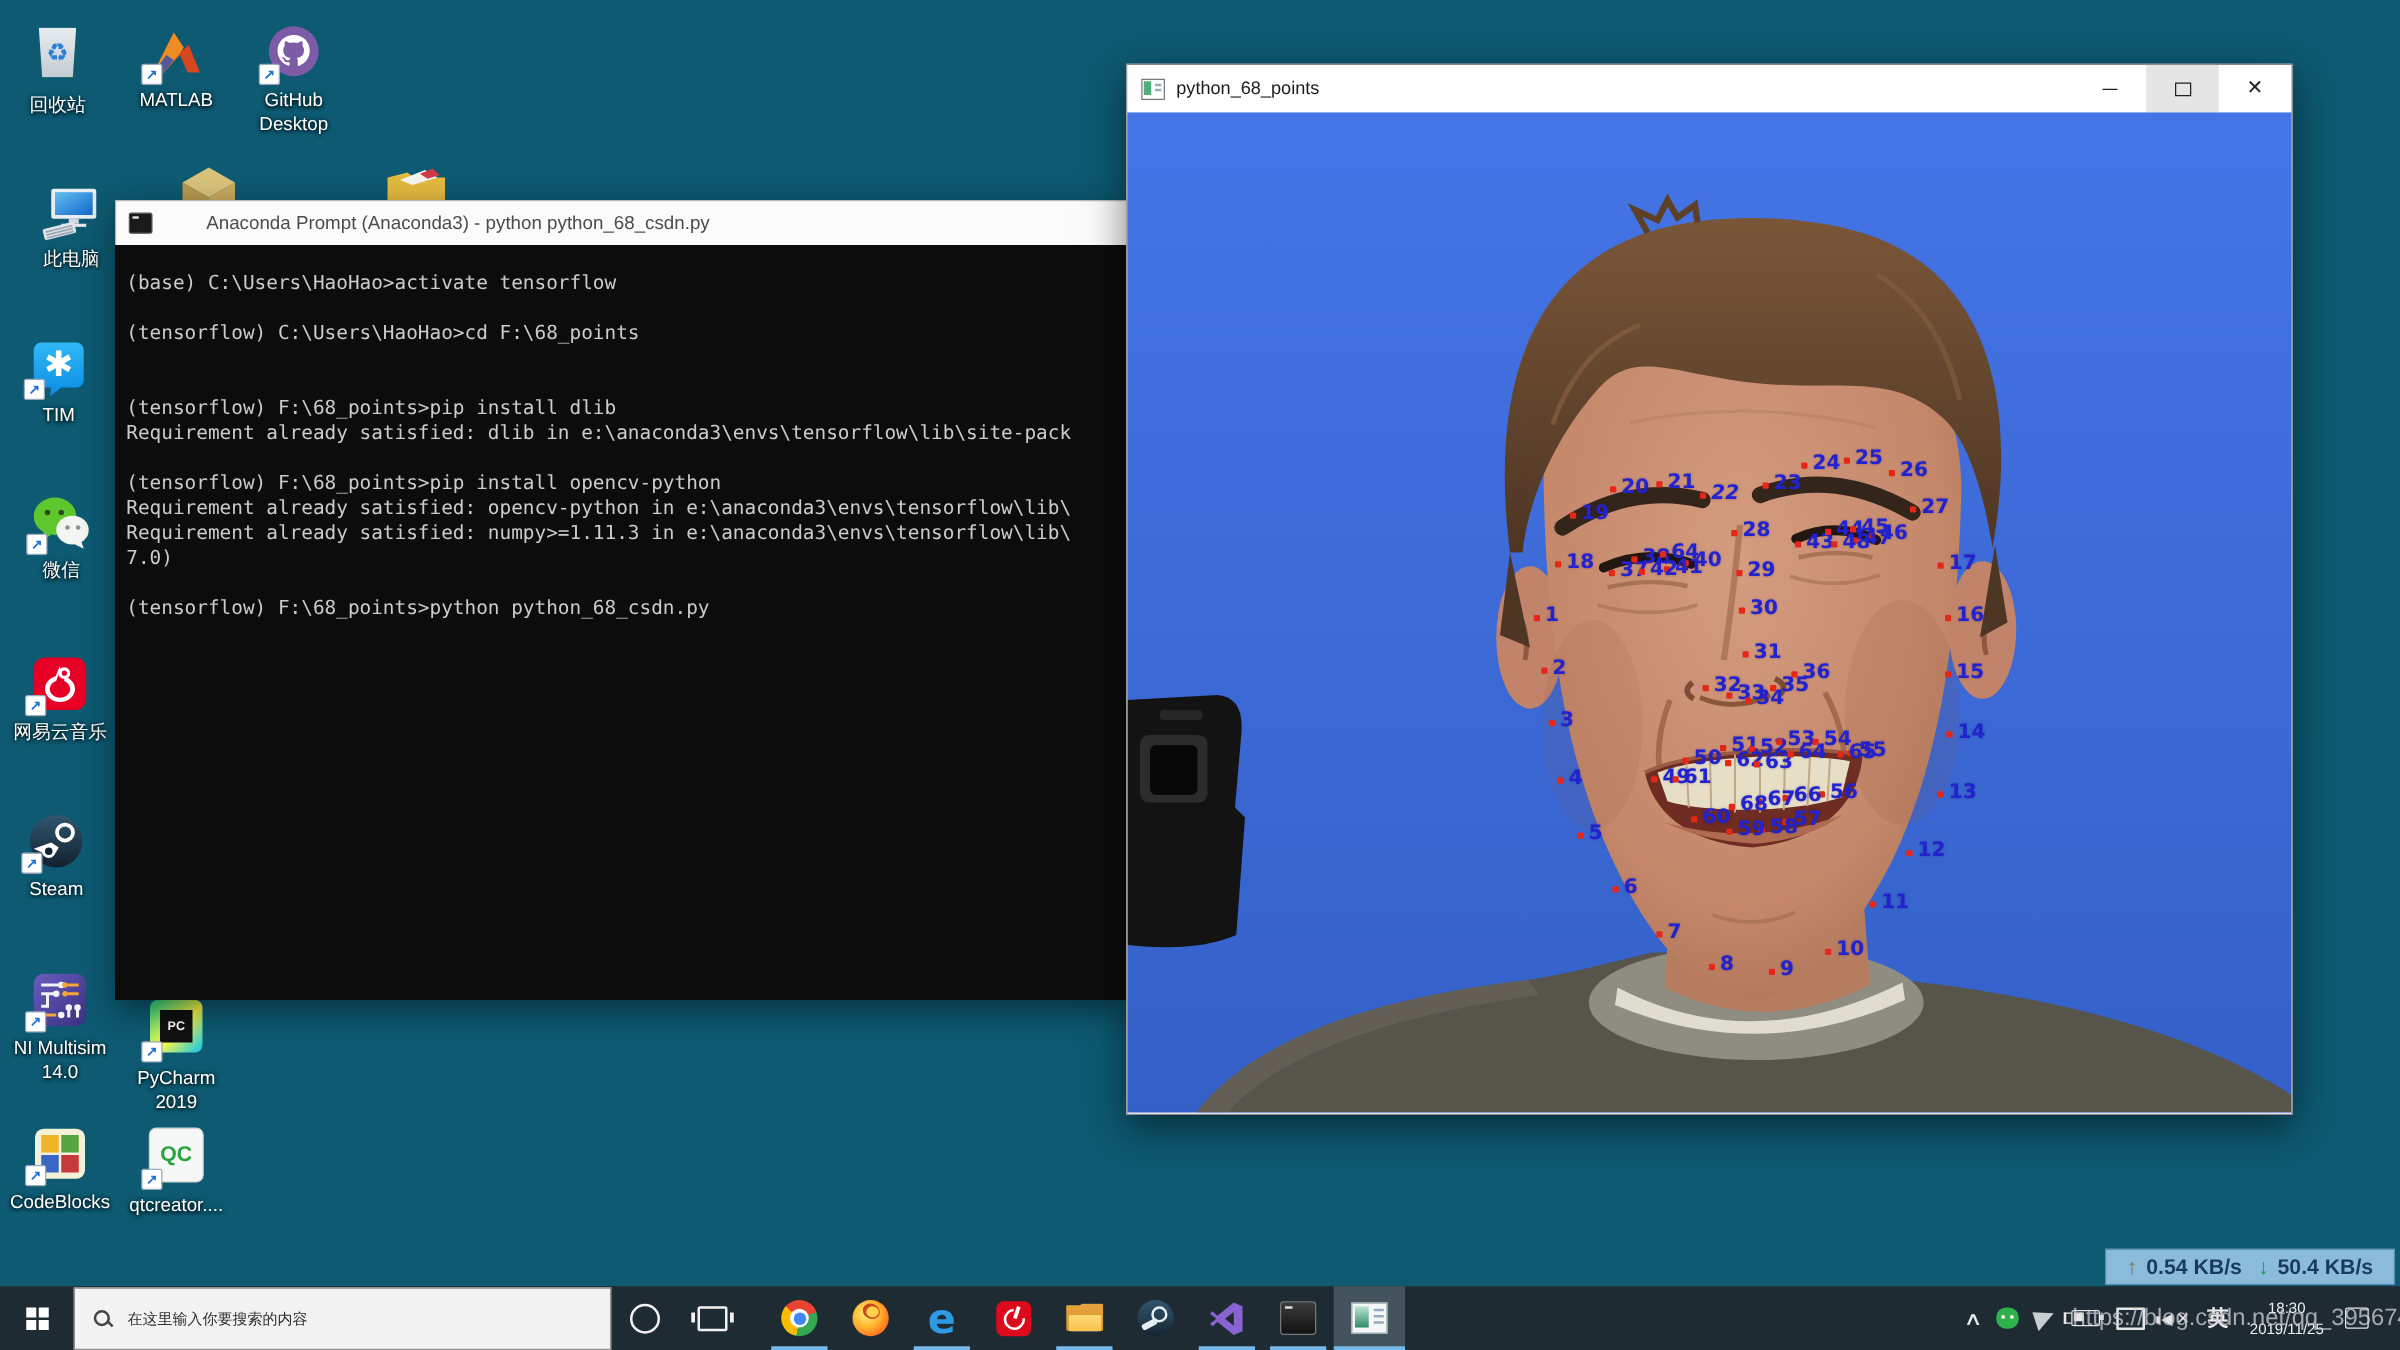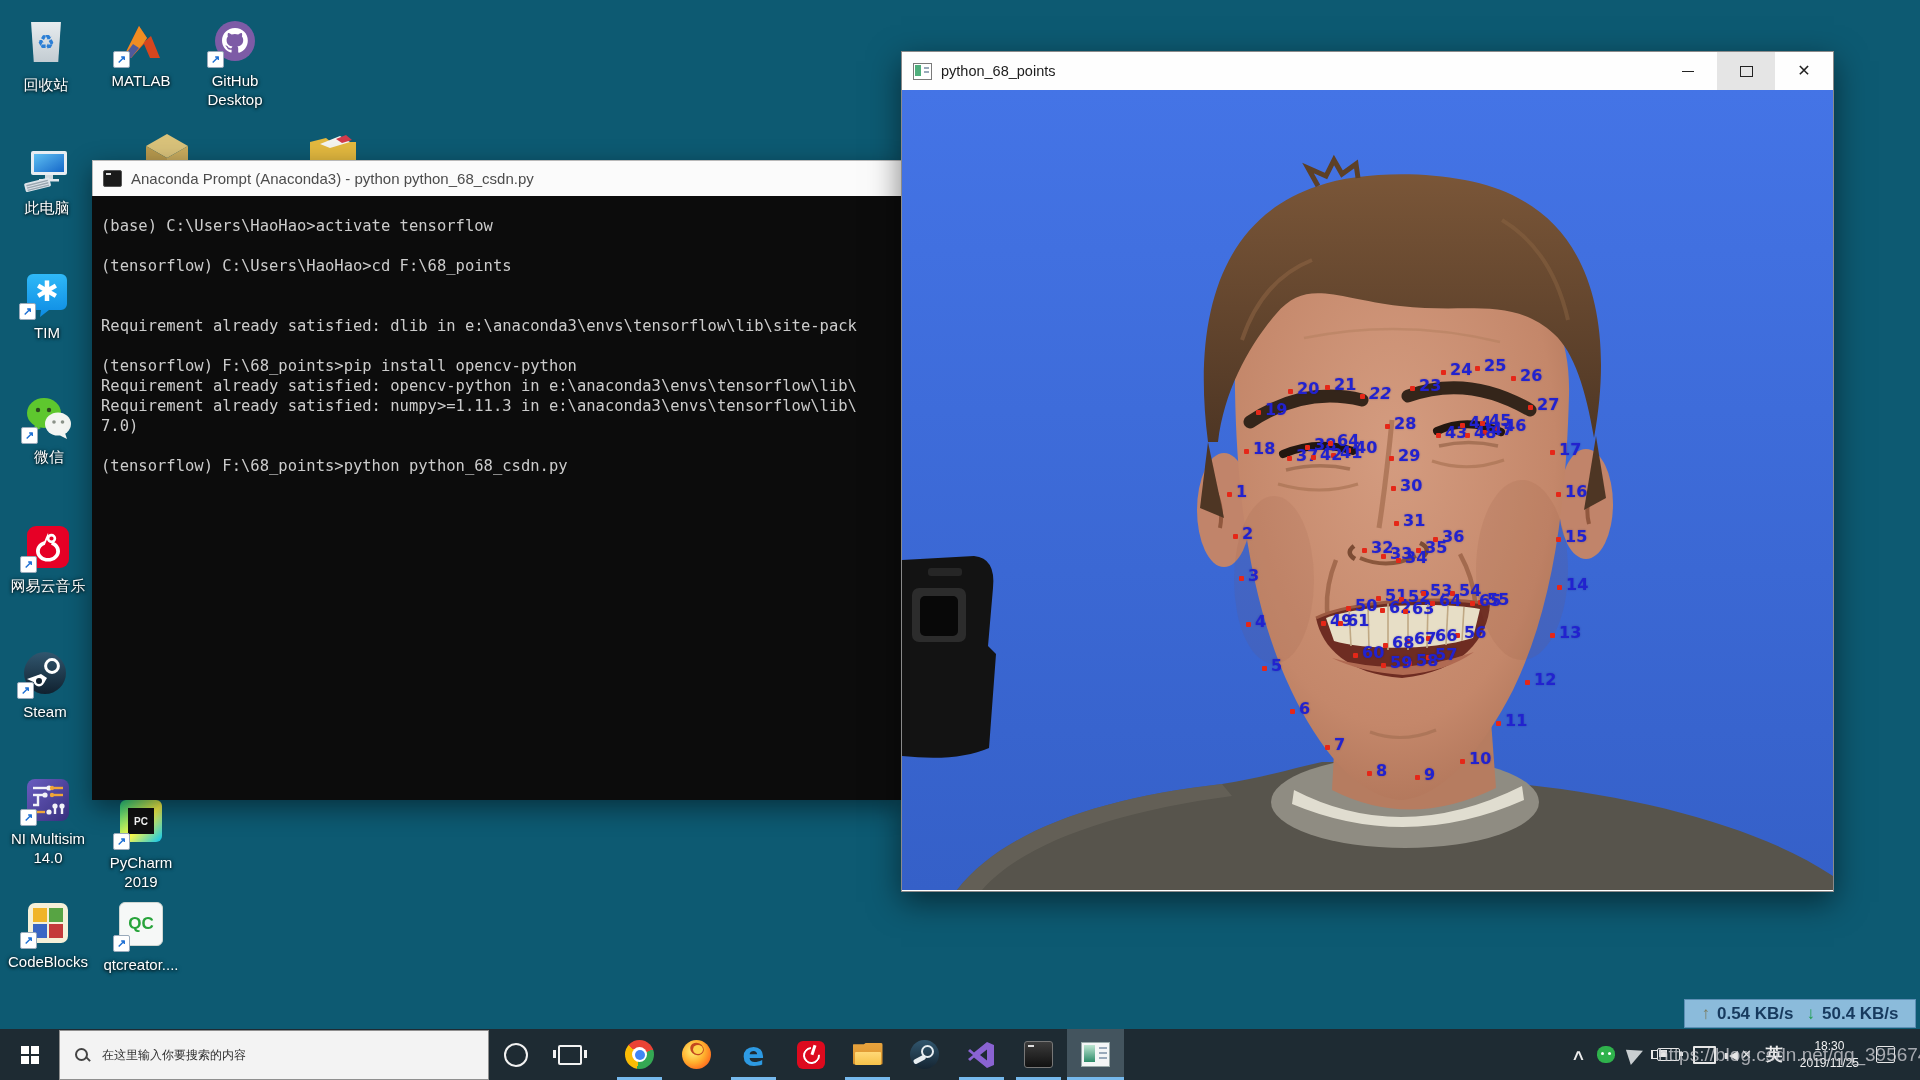--- a/index.html
+++ b/index.html
@@ -31,21 +31,21 @@
      font-weight:bold;display:flex;align-items:center;justify-content:center;}
   .art-qt{width:42px;height:42px;margin:3px auto 0;border-radius:6px;background:#f6f8f7;border:1px solid #cfd6d2;
      display:flex;align-items:center;justify-content:center;font-weight:bold;font-size:17px;color:#27a33a;}
   
   #partials{position:absolute;left:130px;top:130px;width:300px;height:30px;overflow:hidden;}
   .part-box{position:absolute;top:2px;width:54px;height:44px;}
   
   #terminal{position:absolute;left:92px;top:160px;width:810px;height:640px;z-index:5;
      box-shadow:0 8px 24px rgba(0,0,0,.45);}
   #term-titlebar{height:36px;background:#fbfbfb;display:flex;align-items:center;padding:0 10px;
-     border:1px solid #b9b9b9;border-bottom:none;box-sizing:border-box;}
+     border:1px solid #b9b9b9;border-bottom:none;box-sizing:border-box;gap:34px;}
   .term-ico{width:17px;height:15px;background:#1a1a1a;border:1px solid #555;border-radius:2px;margin-right:9px;
      position:relative;}
   .term-ico:before{content:"";position:absolute;left:2px;top:2px;width:5px;height:2px;background:#ddd;}
   #term-title{font-size:15px;color:#4c4c4c;white-space:nowrap;overflow:hidden;}
   #term-body{height:604px;background:#0c0c0c;box-sizing:border-box;padding:20px 0 0 9px;overflow:hidden;}
   .tline{min-height:20px;line-height:20px;font-family:"DejaVu Sans Mono","Liberation Mono",monospace;
      font-size:15.5px;color:#cccccc;white-space:pre;}
   
   #viewer{position:absolute;left:901px;top:51px;width:933px;height:841px;z-index:10;background:#fff;
      border:1px solid #8a8a8a;box-sizing:border-box;box-shadow:0 10px 30px rgba(0,0,0,.5);}
@@ -173,21 +173,21 @@
     <div class="art art-github">
       <svg width="48" height="48" viewBox="0 0 48 48">
         <circle cx="24" cy="23" r="20" fill="#7d5ba6"></circle>
         <path d="M24 10c-7.5 0-13 5.6-13 12.6 0 5.6 3.6 10.3 8.7 12 .6.1.9-.3.9-.6v-2.3c-3.6.8-4.3-1.6-4.3-1.6-.6-1.4-1.4-1.8-1.4-1.8-1.2-.8.1-.8.1-.8 1.3.1 2 1.3 2 1.3 1.1 2 3 1.4 3.7 1.1.1-.8.4-1.4.8-1.7-2.9-.3-5.9-1.4-5.9-6.3 0-1.4.5-2.5 1.3-3.4-.1-.3-.6-1.6.1-3.4 0 0 1.1-.3 3.6 1.3a12.4 12.4 0 0 1 6.6 0c2.5-1.6 3.6-1.3 3.6-1.3.7 1.8.2 3.1.1 3.4.8.9 1.3 2 1.3 3.4 0 4.9-3 6-5.9 6.3.5.4.9 1.2.9 2.4v3.5c0 .3.3.7.9.6 5.1-1.7 8.7-6.4 8.7-12C37 15.6 31.5 10 24 10z" fill="#fff"></path>
       </svg>
       <span class="sc-arrow">↗</span>
     </div>
     <div class="lbl"><span>GitHub</span><br><span>Desktop</span></div>
   </div>
 
-  <div class="dicon" style="left:5px;top:145px;">
+  <div class="dicon" style="left:15px;top:145px;">
     <div class="art art-thispc">
       <svg width="48" height="48" viewBox="0 0 48 48">
         <rect x="8" y="6" width="36" height="24" rx="2" fill="#e8edf2"></rect>
         <rect x="11" y="9" width="30" height="18" fill="#2e9ae8"></rect>
         <rect x="11" y="9" width="30" height="18" fill="url(#g1)"></rect>
         <defs>
             <linearGradient id="g1" x1="0" y1="0" x2="1" y2="1">
           <stop offset="0" stop-color="#5fc0f2"></stop>
               <stop offset="1" stop-color="#1567c9"></stop>
             </linearGradient>
@@ -366,20 +366,21 @@
     <div id="term-titlebar">
       <span class="term-ico"></span>
       <span id="term-title">Anaconda Prompt (Anaconda3) - python  python_68_csdn.py</span>
     </div>
     <div id="term-body">
         <div class="tline">(base) C:\Users\HaoHao&gt;activate tensorflow</div>
         <div class="tline"></div>
         <div class="tline">(tensorflow) C:\Users\HaoHao&gt;cd F:\68_points</div>
         <div class="tline"></div>
         <div class="tline"></div>
+        <div class="tline">(tensorflow) F:\68_points&gt;pip install dlib</div>
         <div class="tline">Requirement already satisfied: dlib in e:\anaconda3\envs\tensorflow\lib\site-pack</div>
         <div class="tline"></div>
         <div class="tline">(tensorflow) F:\68_points&gt;pip install opencv-python</div>
         <div class="tline">Requirement already satisfied: opencv-python in e:\anaconda3\envs\tensorflow\lib\</div>
         <div class="tline">Requirement already satisfied: numpy&gt;=1.11.3 in e:\anaconda3\envs\tensorflow\lib\</div>
         <div class="tline">7.0)</div>
         <div class="tline"></div>
         <div class="tline">(tensorflow) F:\68_points&gt;python python_68_csdn.py</div>
       </div>
   </div>

